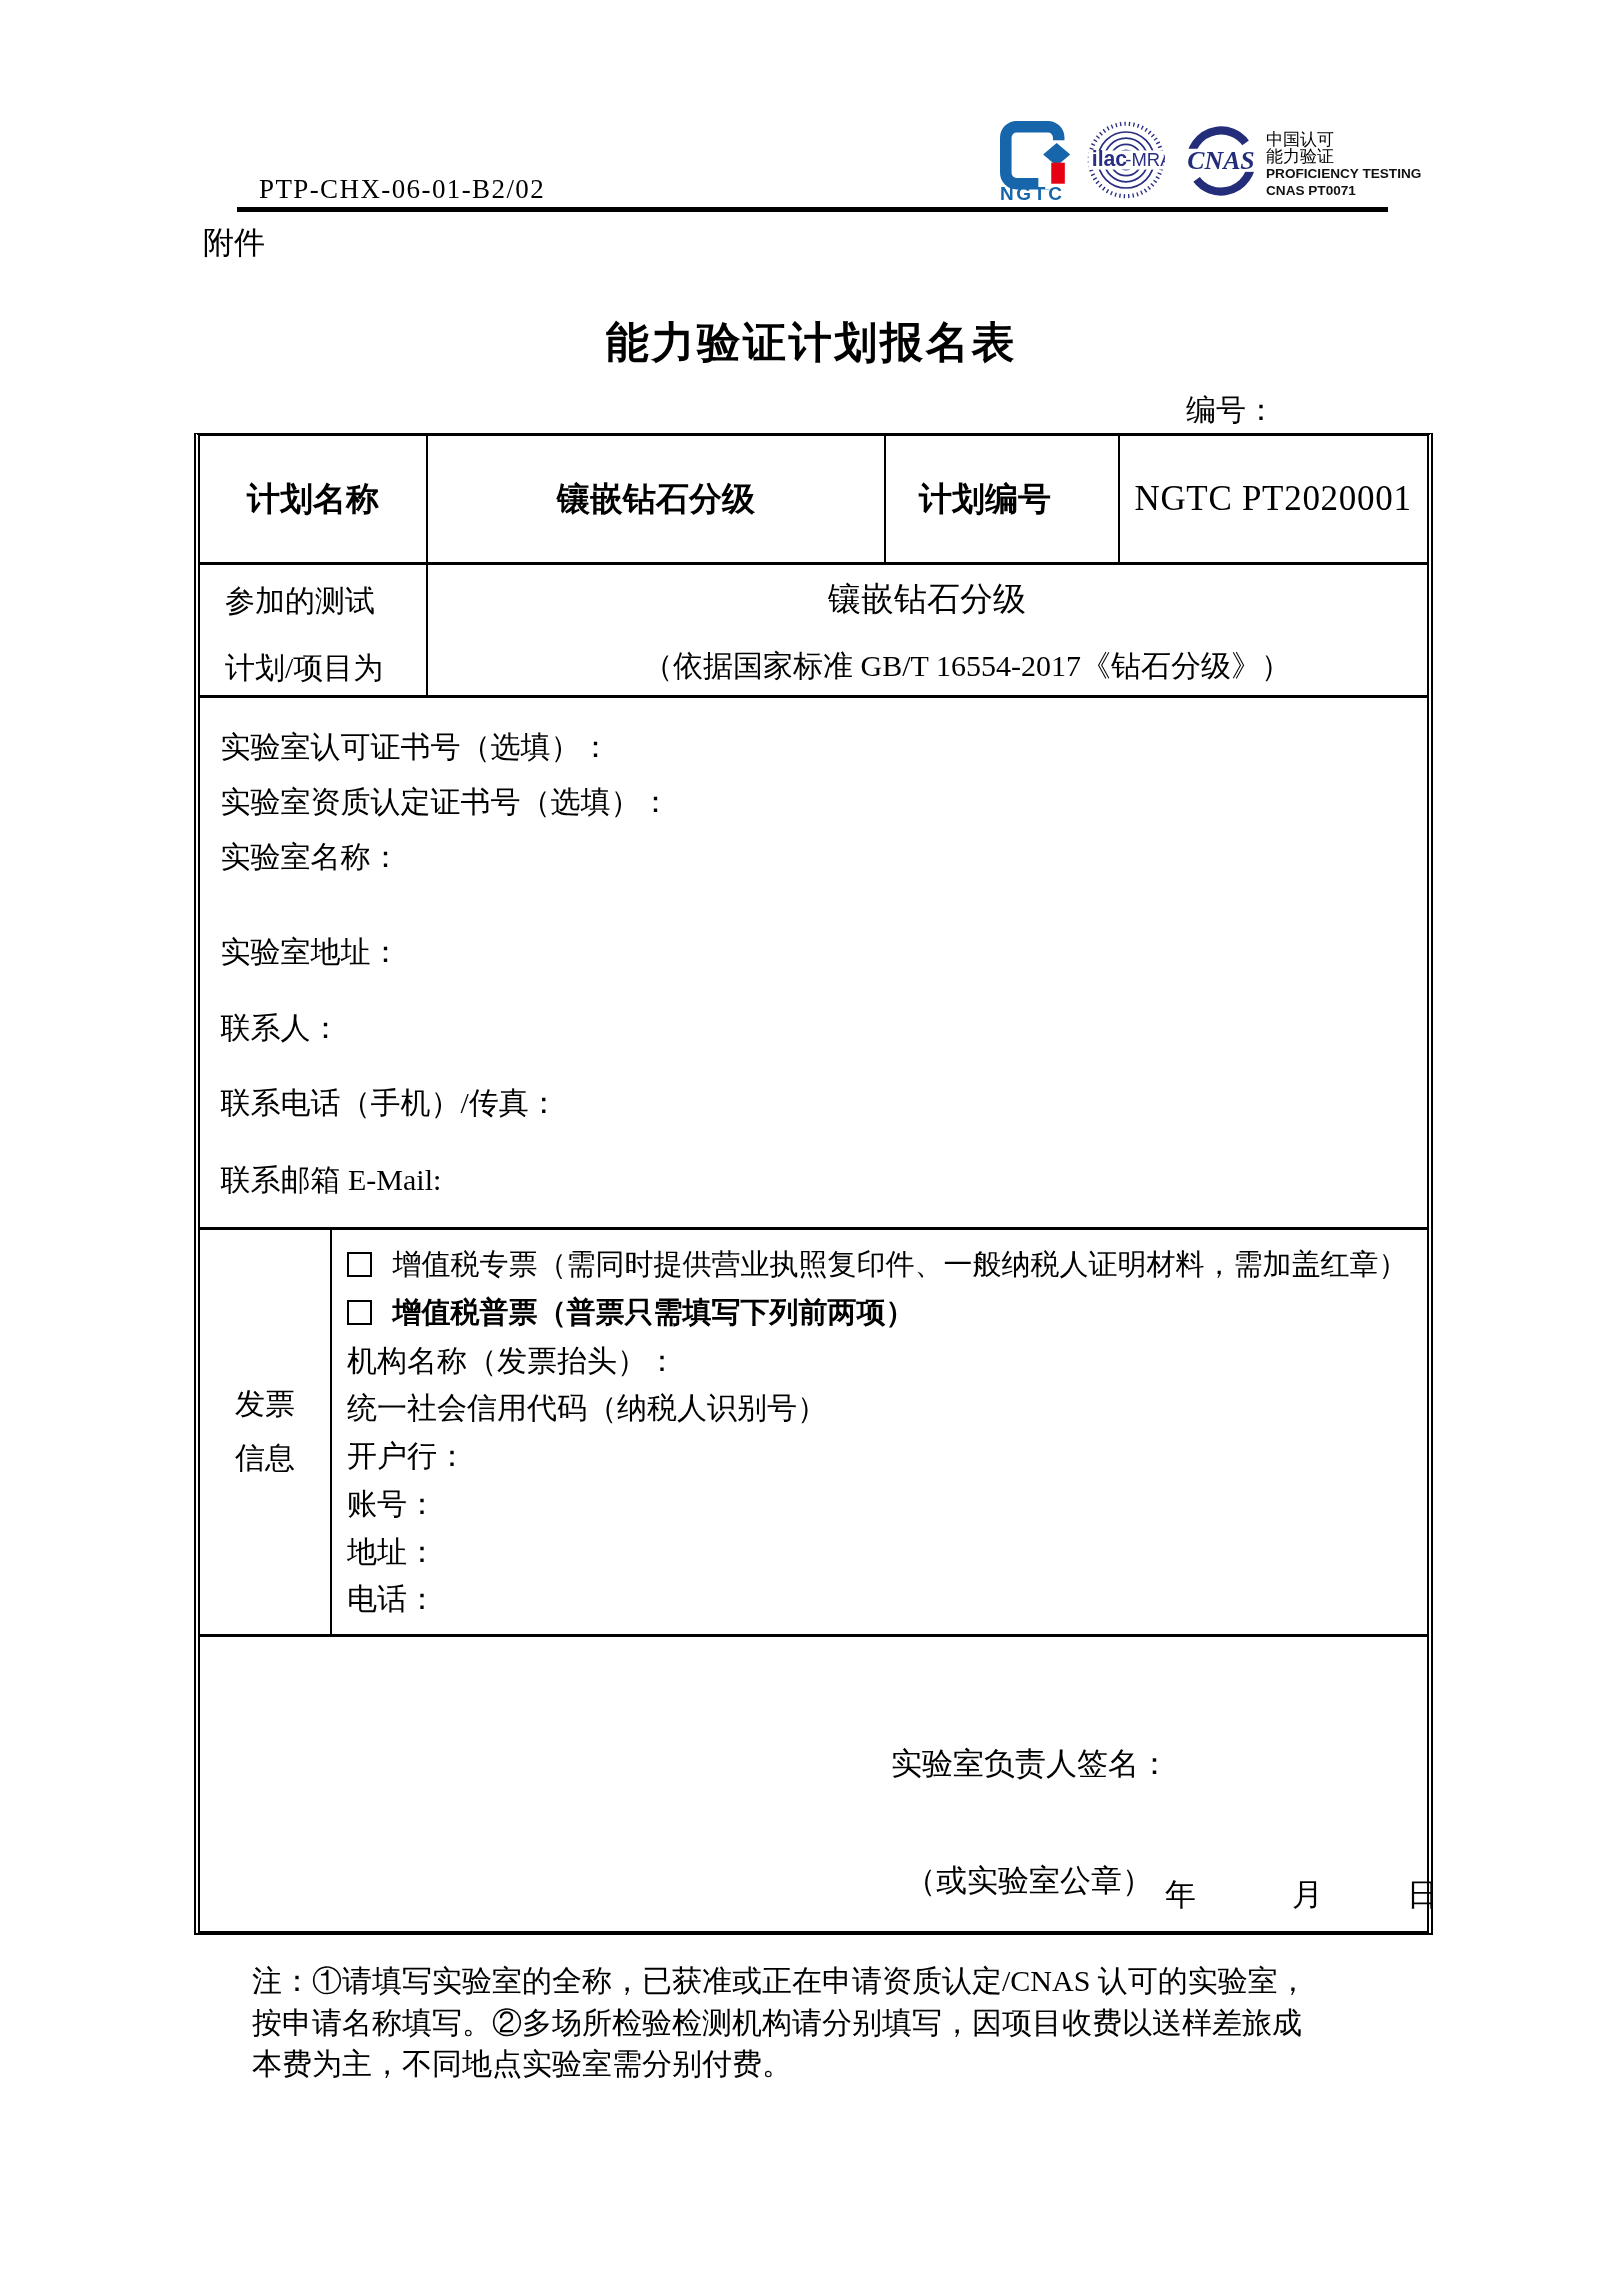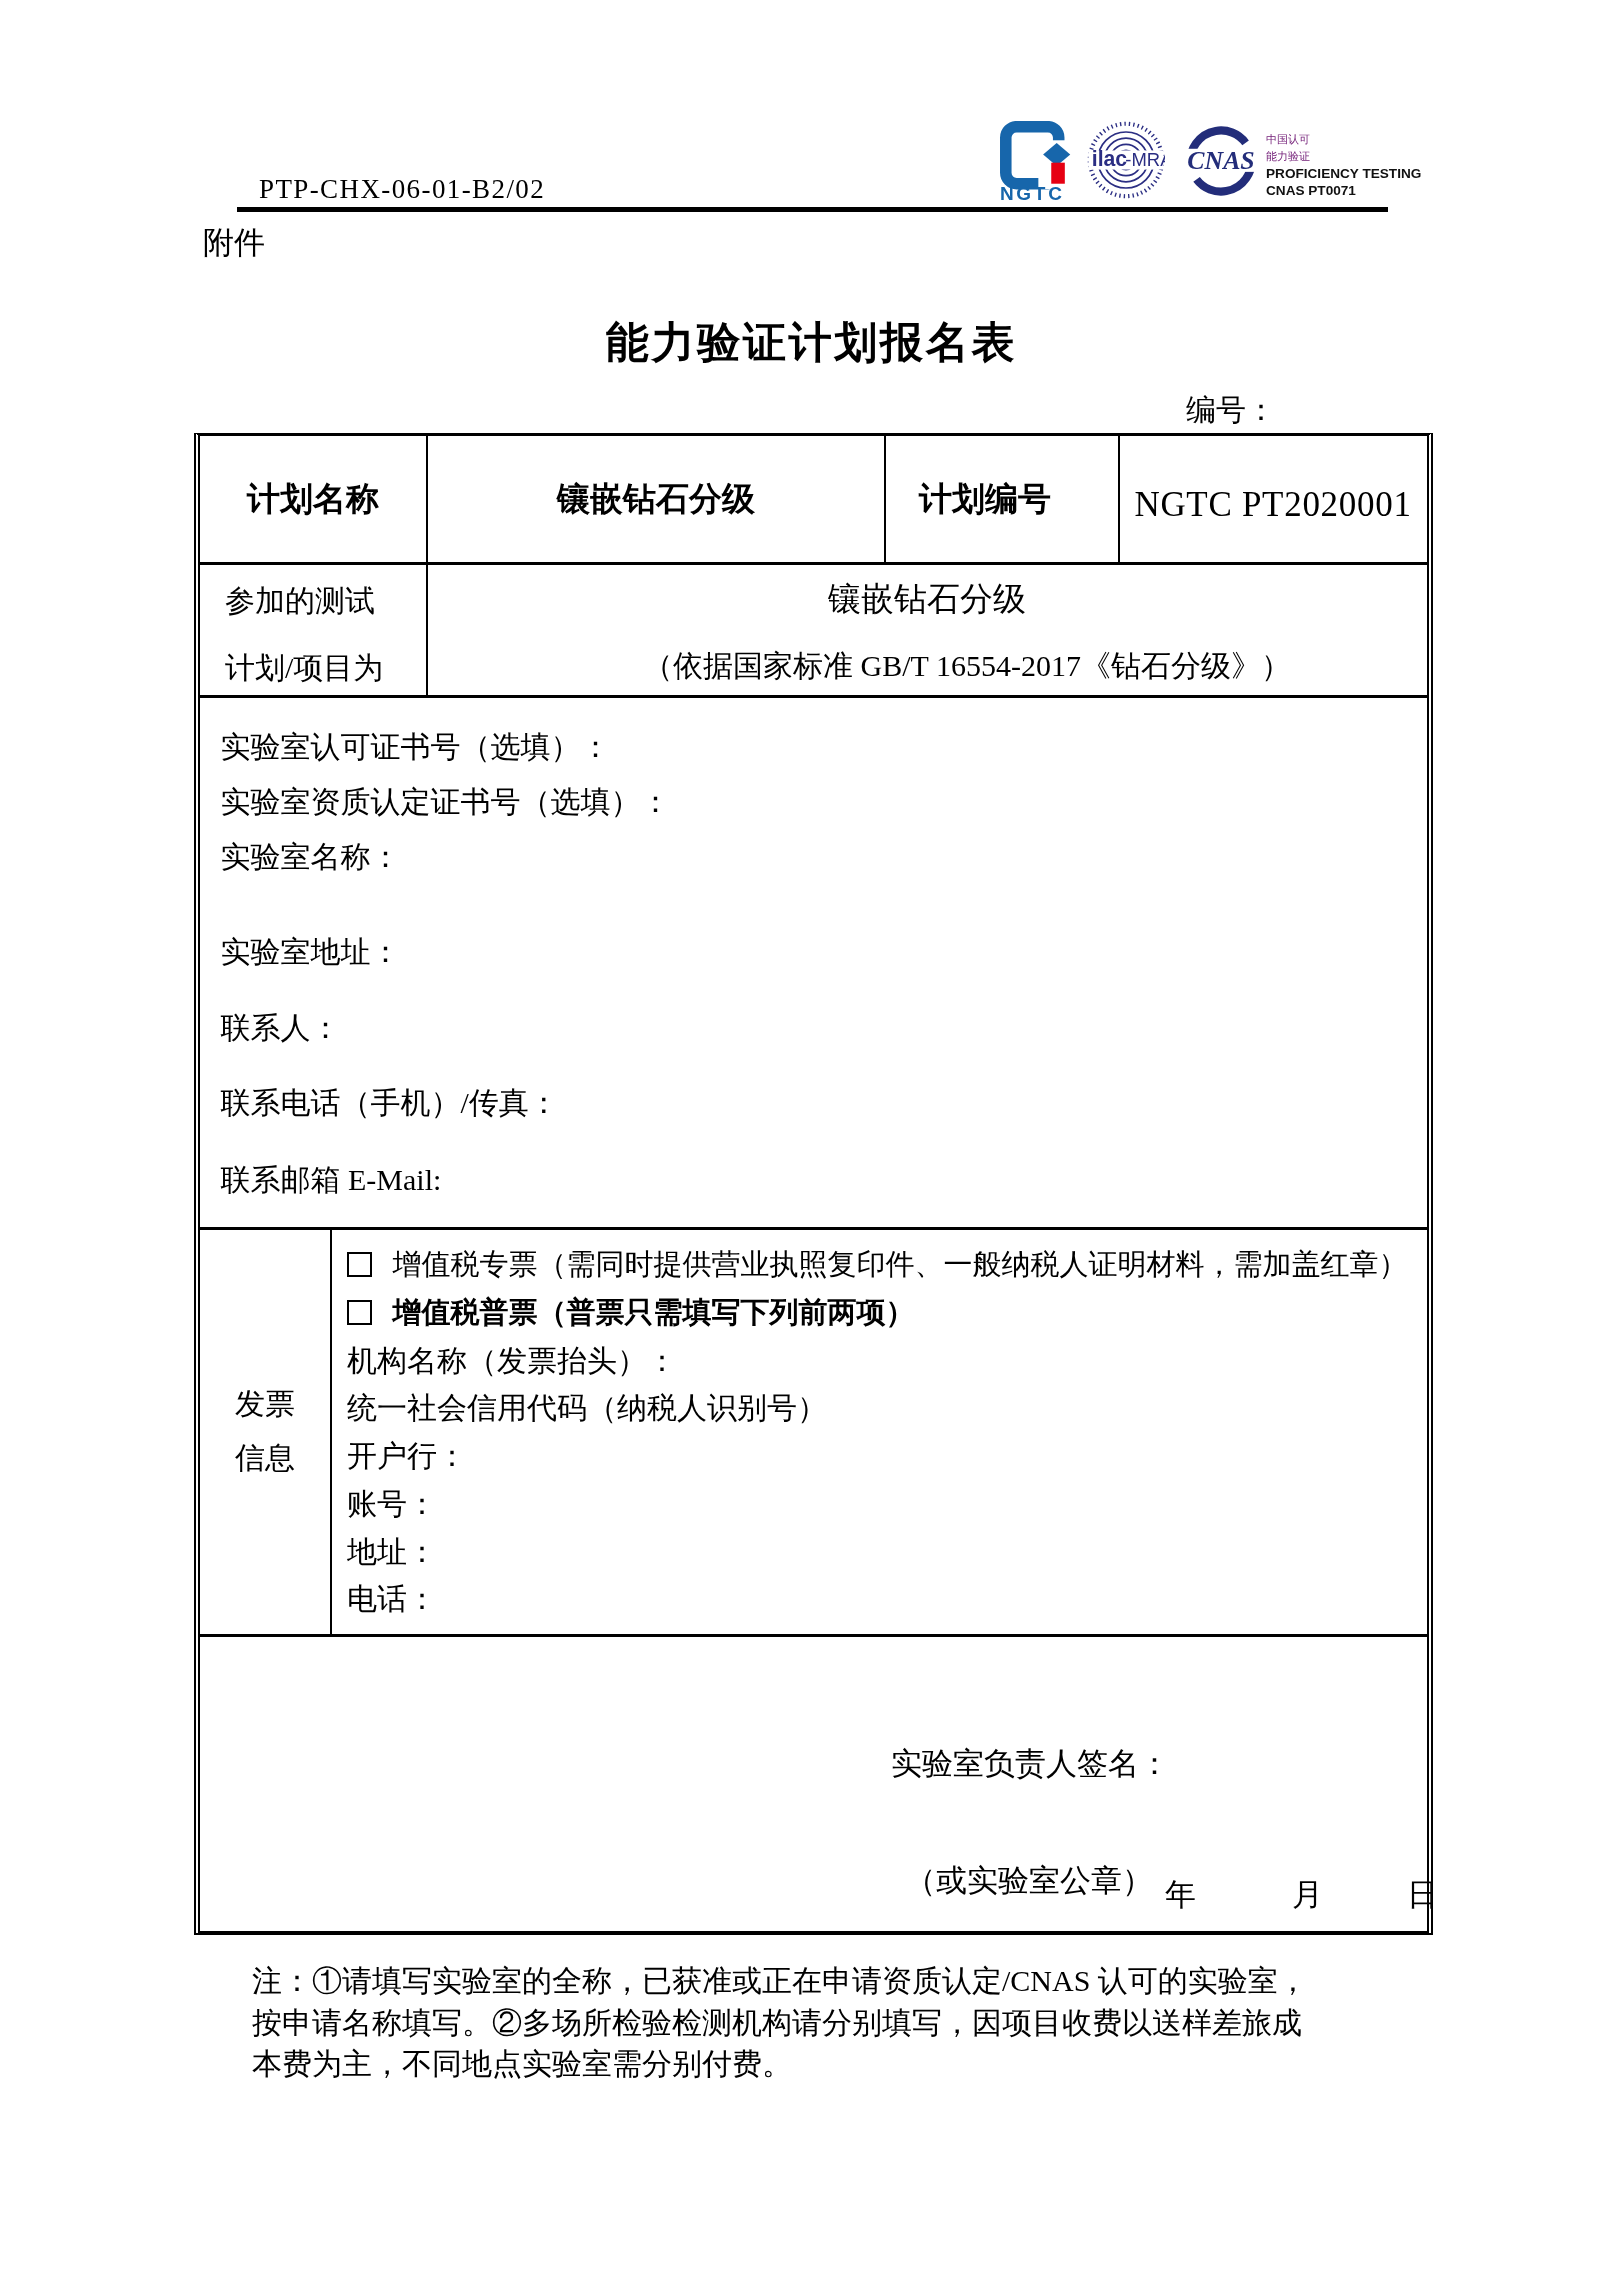--- a/index.html
+++ b/index.html
@@ -16,21 +16,21 @@
   .doc-number { left:259px; top:172px; font-size:27px; letter-spacing:1.4px; height:34px; line-height:34px; }
   .header-rule { left:237px; top:207px; width:1151px; height:4.8px; background:#000; }
   .attachment { left:203px; top:224px; font-size:31px; height:38px; line-height:38px; }
   .main-title { left:0; top:314px; width:1623px; text-align:center;
     font-family:"Liberation Sans","DejaVu Sans",sans-serif;
     font-size:43px; font-weight:bold; letter-spacing:2.7px; }
   .serial { left:1186px; top:392px; font-size:30px; height:35px; line-height:35px; }
 
   
   .cert-lines { left:1266px; top:131px; font-family:"Liberation Sans","DejaVu Sans",sans-serif; }
-  .cert-lines .cn { font-size:11px; line-height:17px; color:#701a75; }
+  .cert-lines .cn { font-size:17px; line-height:17px; color:#000000; }
   .cert-lines .en { font-size:13.6px; line-height:17px; color:#111; font-weight:bold; }
 
   
   .form-table {
     left:194px; top:433px; width:1239px; height:1502px; box-sizing:border-box;
     border-top:3.4px solid #000; border-bottom:4.1px solid #000;
     border-left:6.1px double #000; border-right:6.1px double #000;
   }
   .hsep { position:absolute; left:0; right:0; height:2.7px; background:#000; }
   .vsep { position:absolute; width:2px; background:#000; }
@@ -104,21 +104,21 @@
     <div class="hsep" style="top:1198px;"></div>
     <div class="vsep" style="left:226px; top:0; height:126px;"></div>
     <div class="vsep" style="left:684px; top:0; height:126px;"></div>
     <div class="vsep" style="left:918px; top:0; height:126px;"></div>
     <div class="vsep" style="left:226px; top:129px; height:130px;"></div>
     <div class="vsep" style="left:130px; top:794px; height:404px;"></div>
 
     <div class="cell-center bold48" style="left:0; top:0; width:226px; height:126px;">计划名称</div>
     <div class="cell-center bold48" style="left:228px; top:0; width:456px; height:126px;">镶嵌钻石分级</div>
     <div class="cell-center bold48" style="left:687px; top:0; width:196px; height:126px;">计划编号</div>
-    <div class="cell-center plan-no-value" style="left:920px; top:6px; width:306px; height:126px;">NGTC PT2020001</div>
+    <div class="cell-center plan-no-value" style="left:920px; top:0; width:306px; height:126px;">NGTC PT2020001</div>
 
     <div class="abs row2-label nowrap" style="left:25px; top:147px;">参加的测试</div>
     <div class="abs row2-label nowrap" style="left:25px; top:214px;">计划/项目为</div>
     <div class="cell-center row2-v1" style="left:228px; top:143px; width:998px; height:41px;">镶嵌钻石分级</div>
     <div class="cell-center row2-v2" style="left:228px; top:211px; width:998px; height:38px;padding-left:40px;">（依据国家标准 GB/T 16554-2017《钻石分级》）</div>
 
     <div class="abs t44 nowrap" style="left:20.5px; top:293px;">实验室认可证书号（选填）：</div>
     <div class="abs t44 nowrap" style="left:20.5px; top:348px;">实验室资质认定证书号（选填）：</div>
     <div class="abs t44 nowrap" style="left:20.5px; top:403px;">实验室名称：</div>
     <div class="abs t44 nowrap" style="left:20.5px; top:498px;">实验室地址：</div>

